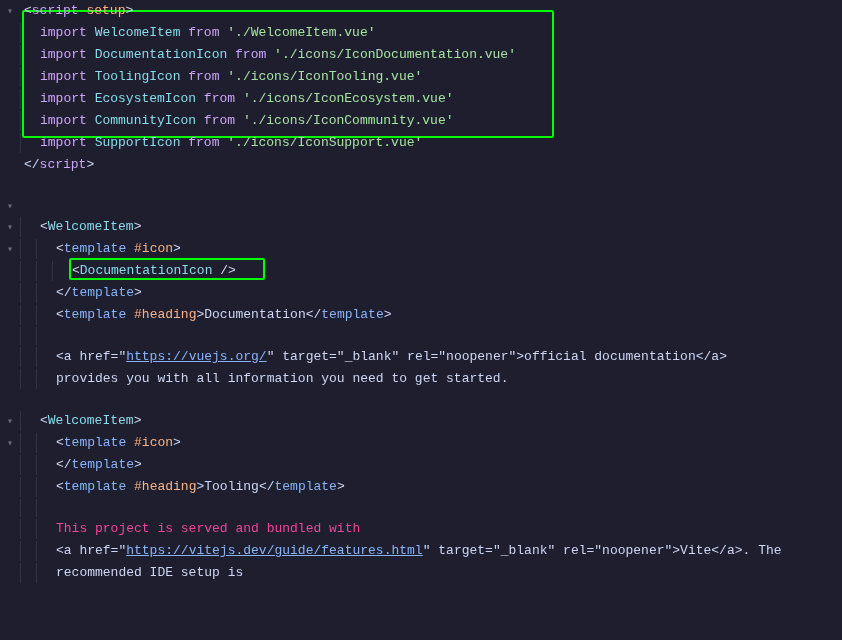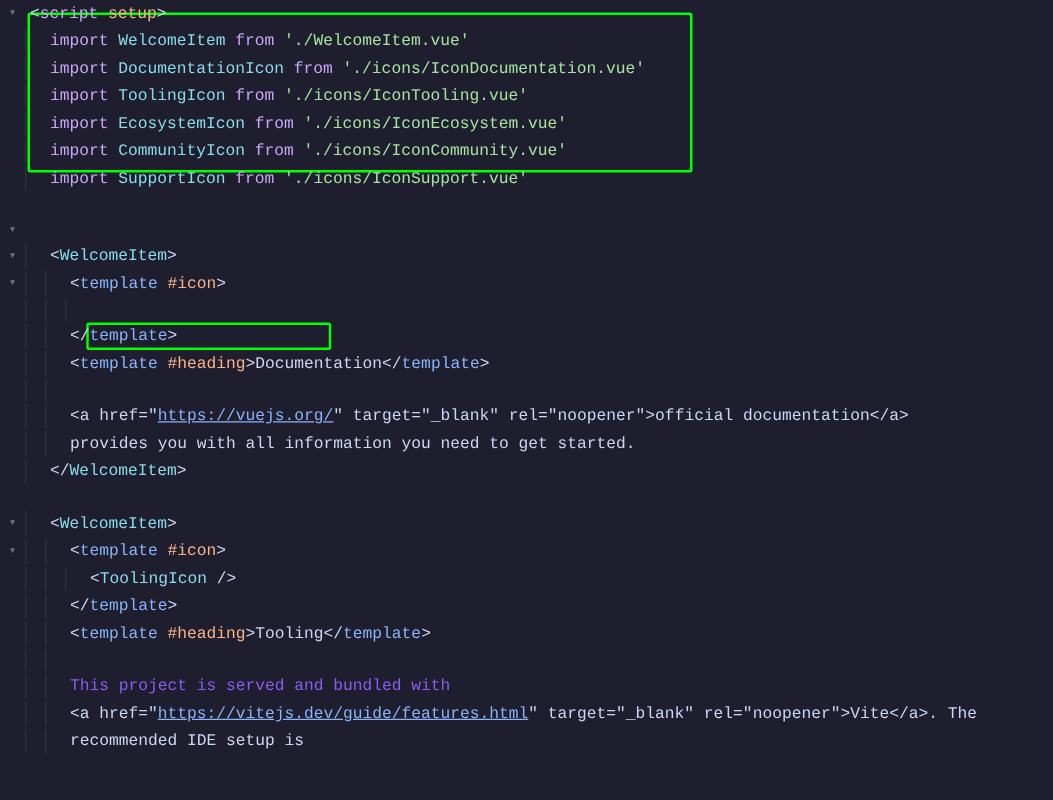--- a/index.html
+++ b/index.html
@@ -101,20 +101,24 @@
         <div style="width: 16px; min-width: 16px; border-left: 1px solid rgb(49, 50, 68); align-self: stretch; flex-shrink: 0;"></div>
         <div style="flex: 1 1 0%; padding-left: 4px; white-space: pre; line-height: 20px; font-family: &quot;Courier New&quot;, Courier, monospace; font-size: 13px;"><span style="color: rgb(203, 166, 247);">import</span><span style="color: rgb(205, 214, 244);"> </span><span style="color: rgb(137, 220, 235);">CommunityIcon</span><span style="color: rgb(205, 214, 244);"> </span><span style="color: rgb(203, 166, 247);">from</span><span style="color: rgb(205, 214, 244);"> </span><span style="color: rgb(166, 227, 161);">'./icons/IconCommunity.vue'</span></div>
       </div>
       <div class="line" style="min-height: 20px; display: flex; align-items: center;">
         <div class="gutter"></div>
         <div style="width: 16px; min-width: 16px; border-left: 1px solid rgb(49, 50, 68); align-self: stretch; flex-shrink: 0;"></div>
         <div style="flex: 1 1 0%; padding-left: 4px; white-space: pre; line-height: 20px; font-family: &quot;Courier New&quot;, Courier, monospace; font-size: 13px;"><span style="color: rgb(203, 166, 247);">import</span><span style="color: rgb(205, 214, 244);"> </span><span style="color: rgb(137, 220, 235);">SupportIcon</span><span style="color: rgb(205, 214, 244);"> </span><span style="color: rgb(203, 166, 247);">from</span><span style="color: rgb(205, 214, 244);"> </span><span style="color: rgb(166, 227, 161);">'./icons/IconSupport.vue'</span></div>
       </div>
       <div class="line" style="min-height: 20px; display: flex; align-items: center;">
         <div class="gutter"></div>
+        <div style="flex: 1 1 0%; padding-left: 4px; white-space: pre; line-height: 20px; font-family: &quot;Courier New&quot;, Courier, monospace; font-size: 13px;"><span style="color: rgb(205, 214, 244);">&lt;/</span><span style="color: rgb(203, 166, 247);">script</span><span style="color: rgb(205, 214, 244);">&gt;</span></div>
+      </div>
+      <div class="line" style="min-height: 20px; display: flex; align-items: center;">
+        <div class="gutter"></div>
         <div style="flex: 1 1 0%; padding-left: 4px; white-space: pre; line-height: 20px; font-family: &quot;Courier New&quot;, Courier, monospace; font-size: 13px;"></div>
       </div>
       <div class="line" style="min-height: 20px; display: flex; align-items: center;">
         <div class="gutter">
           <span style="color: rgb(108, 112, 134); font-size: 10px;">▾</span>
         </div>
       </div>
       <div class="line" style="min-height: 20px; display: flex; align-items: center;">
         <div class="gutter">
           <span style="color: rgb(108, 112, 134); font-size: 10px;">▾</span>
@@ -128,20 +132,21 @@
         </div>
         <div style="width: 16px; min-width: 16px; border-left: 1px solid rgb(49, 50, 68); align-self: stretch; flex-shrink: 0;"></div>
         <div style="width: 16px; min-width: 16px; border-left: 1px solid rgb(49, 50, 68); align-self: stretch; flex-shrink: 0;"></div>
         <div style="flex: 1 1 0%; padding-left: 4px; white-space: pre; line-height: 20px; font-family: &quot;Courier New&quot;, Courier, monospace; font-size: 13px;"><span style="color: rgb(205, 214, 244);">&lt;</span><span style="color: rgb(137, 180, 250);">template</span><span style="color: rgb(205, 214, 244);"> </span><span style="color: rgb(250, 179, 135);">#icon</span><span style="color: rgb(205, 214, 244);">&gt;</span></div>
       </div>
       <div class="line" style="min-height: 20px; display: flex; align-items: center;">
         <div class="gutter"></div>
         <div style="width: 16px; min-width: 16px; border-left: 1px solid rgb(49, 50, 68); align-self: stretch; flex-shrink: 0;"></div>
         <div style="width: 16px; min-width: 16px; border-left: 1px solid rgb(49, 50, 68); align-self: stretch; flex-shrink: 0;"></div>
         <div style="width: 16px; min-width: 16px; border-left: 1px solid rgb(49, 50, 68); align-self: stretch; flex-shrink: 0;"></div>
+        <div style="flex: 1 1 0%; padding-left: 4px; white-space: pre; line-height: 20px; font-family: &quot;Courier New&quot;, Courier, monospace; font-size: 13px;"><span style="color: rgb(205, 214, 244);">&lt;</span><span style="color: rgb(137, 220, 235);">DocumentationIcon</span><span style="color: rgb(205, 214, 244);"> </span><span style="color: rgb(205, 214, 244);">/&gt;</span></div>
       </div>
       <div class="line" style="min-height: 20px; display: flex; align-items: center;">
         <div class="gutter"></div>
         <div style="width: 16px; min-width: 16px; border-left: 1px solid rgb(49, 50, 68); align-self: stretch; flex-shrink: 0;"></div>
         <div style="width: 16px; min-width: 16px; border-left: 1px solid rgb(49, 50, 68); align-self: stretch; flex-shrink: 0;"></div>
         <div style="flex: 1 1 0%; padding-left: 4px; white-space: pre; line-height: 20px; font-family: &quot;Courier New&quot;, Courier, monospace; font-size: 13px;"><span style="color: rgb(205, 214, 244);">&lt;/</span><span style="color: rgb(137, 180, 250);">template</span><span style="color: rgb(205, 214, 244);">&gt;</span></div>
       </div>
       <div class="line" style="min-height: 20px; display: flex; align-items: center;">
         <div class="gutter"></div>
         <div style="width: 16px; min-width: 16px; border-left: 1px solid rgb(49, 50, 68); align-self: stretch; flex-shrink: 0;"></div>
@@ -161,25 +166,20 @@
         <div style="flex: 1 1 0%; padding-left: 4px; white-space: pre; line-height: 20px; font-family: &quot;Courier New&quot;, Courier, monospace; font-size: 13px;"><span style="color: rgb(205, 214, 244);">&lt;a href="</span><span style="color: rgb(137, 180, 250); text-decoration: underline;">https://vuejs.org/</span><span style="color: rgb(205, 214, 244);">" target="_blank" rel="noopener"&gt;official documentation&lt;/a&gt;</span></div>
       </div>
       <div class="line" style="min-height: 20px; display: flex; align-items: flex-start;">
         <div class="gutter"></div>
         <div style="width: 16px; min-width: 16px; border-left: 1px solid rgb(49, 50, 68); align-self: stretch; flex-shrink: 0;"></div>
         <div style="width: 16px; min-width: 16px; border-left: 1px solid rgb(49, 50, 68); align-self: stretch; flex-shrink: 0;"></div>
         <div style="flex: 1 1 0%; padding-left: 4px; white-space: pre; line-height: 20px; font-family: &quot;Courier New&quot;, Courier, monospace; font-size: 13px;"><span style="color: rgb(205, 214, 244);">provides you with all information you need to get started.</span></div>
       </div>
       <div class="line" style="min-height: 20px; display: flex; align-items: center;">
         <div class="gutter"></div>
-        <div style="width: 16px; min-width: 16px; border-left: 1px solid rgb(49, 50, 68); align-self: stretch; flex-shrink: 0;"></div>
-        <div style="flex: 1 1 0%; padding-left: 4px; white-space: pre; line-height: 20px; font-family: &quot;Courier New&quot;, Courier, monospace; font-size: 13px;"><span style="color: rgb(205, 214, 244);">&lt;/</span><span style="color: rgb(137, 220, 235);">WelcomeItem</span><span style="color: rgb(205, 214, 244);">&gt;</span></div>
-      </div>
-      <div class="line" style="min-height: 20px; display: flex; align-items: center;">
-        <div class="gutter"></div>
         <div style="flex: 1 1 0%; padding-left: 4px; white-space: pre; line-height: 20px; font-family: &quot;Courier New&quot;, Courier, monospace; font-size: 13px;"></div>
       </div>
       <div class="line" style="min-height: 20px; display: flex; align-items: center;">
         <div class="gutter">
           <span style="color: rgb(108, 112, 134); font-size: 10px;">▾</span>
         </div>
         <div style="width: 16px; min-width: 16px; border-left: 1px solid rgb(49, 50, 68); align-self: stretch; flex-shrink: 0;"></div>
         <div style="flex: 1 1 0%; padding-left: 4px; white-space: pre; line-height: 20px; font-family: &quot;Courier New&quot;, Courier, monospace; font-size: 13px;"><span style="color: rgb(205, 214, 244);">&lt;</span><span style="color: rgb(137, 220, 235);">WelcomeItem</span><span style="color: rgb(205, 214, 244);">&gt;</span></div>
       </div>
       <div class="line" style="min-height: 20px; display: flex; align-items: center;">
@@ -187,46 +187,39 @@
           <span style="color: rgb(108, 112, 134); font-size: 10px;">▾</span>
         </div>
         <div style="width: 16px; min-width: 16px; border-left: 1px solid rgb(49, 50, 68); align-self: stretch; flex-shrink: 0;"></div>
         <div style="width: 16px; min-width: 16px; border-left: 1px solid rgb(49, 50, 68); align-self: stretch; flex-shrink: 0;"></div>
         <div style="flex: 1 1 0%; padding-left: 4px; white-space: pre; line-height: 20px; font-family: &quot;Courier New&quot;, Courier, monospace; font-size: 13px;"><span style="color: rgb(205, 214, 244);">&lt;</span><span style="color: rgb(137, 180, 250);">template</span><span style="color: rgb(205, 214, 244);"> </span><span style="color: rgb(250, 179, 135);">#icon</span><span style="color: rgb(205, 214, 244);">&gt;</span></div>
       </div>
       <div class="line" style="min-height: 20px; display: flex; align-items: center;">
         <div class="gutter"></div>
         <div style="width: 16px; min-width: 16px; border-left: 1px solid rgb(49, 50, 68); align-self: stretch; flex-shrink: 0;"></div>
         <div style="width: 16px; min-width: 16px; border-left: 1px solid rgb(49, 50, 68); align-self: stretch; flex-shrink: 0;"></div>
-        <div style="width: 16px; min-width: 16px; border-left: 1px solid rgb(49, 50, 68); align-self: stretch; flex-shrink: 0;"></div>
-        <div style="flex: 1 1 0%; padding-left: 4px; white-space: pre; line-height: 20px; font-family: &quot;Courier New&quot;, Courier, monospace; font-size: 13px;"><span style="color: rgb(205, 214, 244);">&lt;</span><span style="color: rgb(137, 220, 235);">ToolingIcon</span><span style="color: rgb(205, 214, 244);"> </span><span style="color: rgb(205, 214, 244);">/&gt;</span></div>
-      </div>
-      <div class="line" style="min-height: 20px; display: flex; align-items: center;">
-        <div class="gutter"></div>
-        <div style="width: 16px; min-width: 16px; border-left: 1px solid rgb(49, 50, 68); align-self: stretch; flex-shrink: 0;"></div>
-        <div style="width: 16px; min-width: 16px; border-left: 1px solid rgb(49, 50, 68); align-self: stretch; flex-shrink: 0;"></div>
         <div style="flex: 1 1 0%; padding-left: 4px; white-space: pre; line-height: 20px; font-family: &quot;Courier New&quot;, Courier, monospace; font-size: 13px;"><span style="color: rgb(205, 214, 244);">&lt;/</span><span style="color: rgb(137, 180, 250);">template</span><span style="color: rgb(205, 214, 244);">&gt;</span></div>
       </div>
       <div class="line" style="min-height: 20px; display: flex; align-items: center;">
         <div class="gutter"></div>
         <div style="width: 16px; min-width: 16px; border-left: 1px solid rgb(49, 50, 68); align-self: stretch; flex-shrink: 0;"></div>
         <div style="width: 16px; min-width: 16px; border-left: 1px solid rgb(49, 50, 68); align-self: stretch; flex-shrink: 0;"></div>
         <div style="flex: 1 1 0%; padding-left: 4px; white-space: pre; line-height: 20px; font-family: &quot;Courier New&quot;, Courier, monospace; font-size: 13px;"><span style="color: rgb(205, 214, 244);">&lt;</span><span style="color: rgb(137, 180, 250);">template</span><span style="color: rgb(205, 214, 244);"> </span><span style="color: rgb(250, 179, 135);">#heading</span><span style="color: rgb(205, 214, 244);">&gt;Tooling&lt;/</span><span style="color: rgb(137, 180, 250);">template</span><span style="color: rgb(205, 214, 244);">&gt;</span></div>
       </div>
       <div class="line" style="min-height: 20px; display: flex; align-items: center;">
         <div class="gutter"></div>
         <div style="width: 16px; min-width: 16px; border-left: 1px solid rgb(49, 50, 68); align-self: stretch; flex-shrink: 0;"></div>
         <div style="width: 16px; min-width: 16px; border-left: 1px solid rgb(49, 50, 68); align-self: stretch; flex-shrink: 0;"></div>
         <div style="flex: 1 1 0%; padding-left: 4px; white-space: pre; line-height: 20px; font-family: &quot;Courier New&quot;, Courier, monospace; font-size: 13px;"></div>
       </div>
       <div class="line" style="min-height: 20px; display: flex; align-items: center;">
         <div class="gutter"></div>
         <div style="width: 16px; min-width: 16px; border-left: 1px solid rgb(49, 50, 68); align-self: stretch; flex-shrink: 0;"></div>
         <div style="width: 16px; min-width: 16px; border-left: 1px solid rgb(49, 50, 68); align-self: stretch; flex-shrink: 0;"></div>
-        <div style="flex: 1 1 0%; padding-left: 4px; white-space: pre; line-height: 20px; font-family: &quot;Courier New&quot;, Courier, monospace; font-size: 13px;"><span style="color: #8b5cf6;">This project is served and bundled with</span></div>
+        <div style="flex: 1 1 0%; padding-left: 4px; white-space: pre; line-height: 20px; font-family: &quot;Courier New&quot;, Courier, monospace; font-size: 13px;"><span style="color: #ec4899;">This project is served and bundled with</span></div>
       </div>
       <div class="line" style="min-height: 20px; display: flex; align-items: center;">
         <div class="gutter"></div>
         <div style="width: 16px; min-width: 16px; border-left: 1px solid rgb(49, 50, 68); align-self: stretch; flex-shrink: 0;"></div>
         <div style="width: 16px; min-width: 16px; border-left: 1px solid rgb(49, 50, 68); align-self: stretch; flex-shrink: 0;"></div>
         <div style="flex: 1 1 0%; padding-left: 4px; white-space: pre; line-height: 20px; font-family: &quot;Courier New&quot;, Courier, monospace; font-size: 13px;"><span style="color: rgb(205, 214, 244);">&lt;a href="</span><span style="color: rgb(137, 180, 250); text-decoration: underline;">https://vitejs.dev/guide/features.html</span><span style="color: rgb(205, 214, 244);">" target="_blank" rel="noopener"&gt;Vite&lt;/a&gt;. The</span></div>
       </div>
       <div class="line" style="min-height: 20px; display: flex; align-items: center;">
         <div class="gutter"></div>
         <div style="width: 16px; min-width: 16px; border-left: 1px solid rgb(49, 50, 68); align-self: stretch; flex-shrink: 0;"></div>

